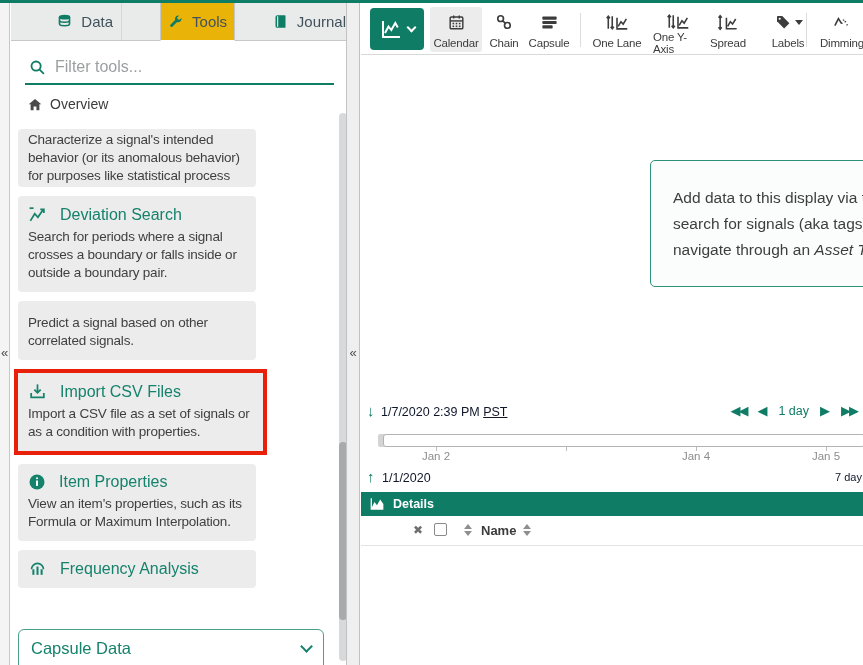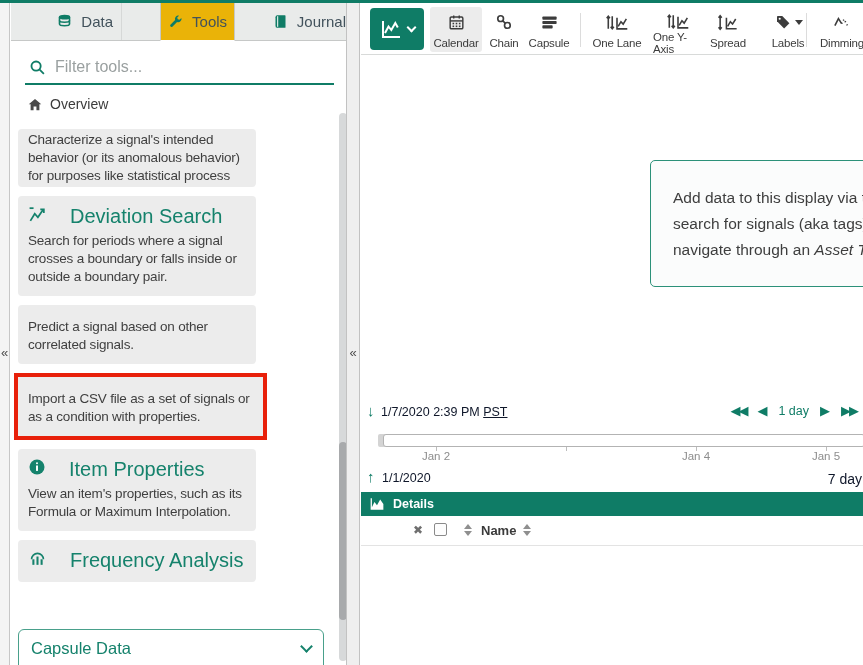--- a/index.html
+++ b/index.html
@@ -25,21 +25,21 @@
   .tab .icn { color:#0f7c66; display:flex; }
 
   .search-row { margin:13px 12px 0 14px; border-bottom:2px solid #0f7c66; display:flex; align-items:center; gap:9px; padding:4px 2px 7px 4px; }
   .search-row input { border:none; outline:none; font-size:16px; color:#1d4ed8; width:250px; font-family:inherit; }
   .search-row input::placeholder { color:#9aa0a0; }
 
   .overview-row { display:flex; align-items:center; gap:7px; margin:11px 0 0 16px; font-size:14px; color:#3c3c3c; cursor:pointer; }
 
   #tool-list { position:absolute; top:124px; left:0; width:267px; height:518px; overflow:hidden; }
   .tool-item { margin:0 22px 9px 7px; background:#ececec; border-radius:4px; padding:9px 10px 10px 10px; cursor:pointer; }
-  .tool-title { display:flex; align-items:flex-start; gap:23px; color:#15826c; font-size:20px; }
+  .tool-title { display:flex; align-items:center; gap:13px; color:#15826c; font-size:16px; }
   .tool-desc { font-size:13.5px; letter-spacing:-0.2px; line-height:18px; color:#3f3f3f; margin-top:4px; }
   .clip-item { height:58px; overflow:hidden; margin-top:2px; }
   .clip-item .tool-desc { margin-top:-7px; }
   .red-wrap { border:4px solid #e8200a; margin:0 11px 9px 3px; }
   .red-wrap .tool-item { margin:0; border-radius:0; }
 
   .scroll-track { position:absolute; left:328px; top:110px; width:8px; height:548px; background:#d7d9da; border-radius:4px; }
   .scroll-thumb { position:absolute; left:328px; top:439px; width:8px; height:178px; background:#a8aaac; border-radius:4px; }
 
   #derived-card { position:absolute; left:7px; top:626px; width:306px; background:#fff; border:1px solid #49a08b; border-radius:6px; padding:9px 12px; }
@@ -77,21 +77,21 @@
   .step-btn { font-size:13px; letter-spacing:-2px; cursor:pointer; color:#0f7c66; }
   .step-label { font-size:12.5px; letter-spacing:0; cursor:pointer; }
 
   #slider-track { position:absolute; left:17px; top:431px; width:485px; height:13px; background:#d4d4d4; border-radius:2px; }
   #slider-thumb { position:absolute; left:5px; top:0px; right:-2px; height:13px; background:#fff; border:1px solid #b3b3b3; border-radius:3px; cursor:grab; }
   .axis-tick { position:absolute; top:447px; transform:translateX(-50%); font-size:11.5px; color:#8d8d8d; white-space:nowrap; }
   .tick-mark { position:absolute; top:444px; width:1px; height:4px; background:#bdbdbd; }
 
   #start-row { position:absolute; left:0; top:465px; width:100%; height:22px; }
   #start-date { position:absolute; left:21px; top:3px; font-size:12.5px; }
-  #duration { position:absolute; right:1px; top:3px; font-size:14px; white-space:nowrap; }
+  #duration { position:absolute; right:1px; top:3px; font-size:11px; white-space:nowrap; }
 
   #details-bar { position:absolute; left:0; top:489px; width:100%; height:24px; background:#0f7c66; color:#fff;
      display:flex; align-items:center; gap:8px; padding-left:8px; }
   #details-bar .title { font-size:12.5px; font-weight:bold; }
 
   #details-header { position:absolute; left:0; top:513px; width:100%; height:30px; background:#fff; border-bottom:1px solid #e3e3e3; }
   .x-glyph { position:absolute; left:52px; top:7px; font-size:12px; color:#6f6f6f; cursor:pointer; }
   .hdr-checkbox { position:absolute; left:73px; top:7px; width:13px; height:13px; border:1.5px solid #8a8a8a; border-radius:2px; background:#fdfdfd; cursor:pointer; }
   .sorter { position:absolute; display:inline-flex; flex-direction:column; gap:2px; cursor:pointer; }
   .tri-up { width:0; height:0; border-left:4px solid transparent; border-right:4px solid transparent; border-bottom:5px solid #8f8f8f; }
@@ -177,20 +177,30 @@
       </div>
       <div class="tool-desc">Search for periods where a signal crosses a boundary or falls inside or outside a boundary pair.</div>
     </div>
 
     <div class="tool-item">
       <div class="tool-desc">Predict a signal based on other correlated signals.</div>
     </div>
 
     <div class="red-wrap">
       <div class="tool-item">
+        <div class="tool-title">
+          <span style="display:flex;">
+            <svg width="19" height="19" viewBox="0 0 24 24" fill="none" stroke="currentColor" stroke-width="2.2">
+              <path d="M12 3v10"></path>
+                <path d="M8 9.5l4 4 4-4"></path>
+                <path d="M4 14v5.5h16V14"></path>
+            </svg>
+          </span>
+          <span>Import CSV Files</span>
+        </div>
         <div class="tool-desc">Import a CSV file as a set of signals or as a condition with properties.</div>
       </div>
     </div>
 
     <div class="tool-item">
       <div class="tool-title">
         <span style="display:flex;">
           <svg width="18" height="18" viewBox="0 0 24 24">
             <circle cx="12" cy="12" r="10" fill="#15826c"></circle>
             <rect x="10.7" y="10" width="2.6" height="7.2" fill="#fff"></rect>

